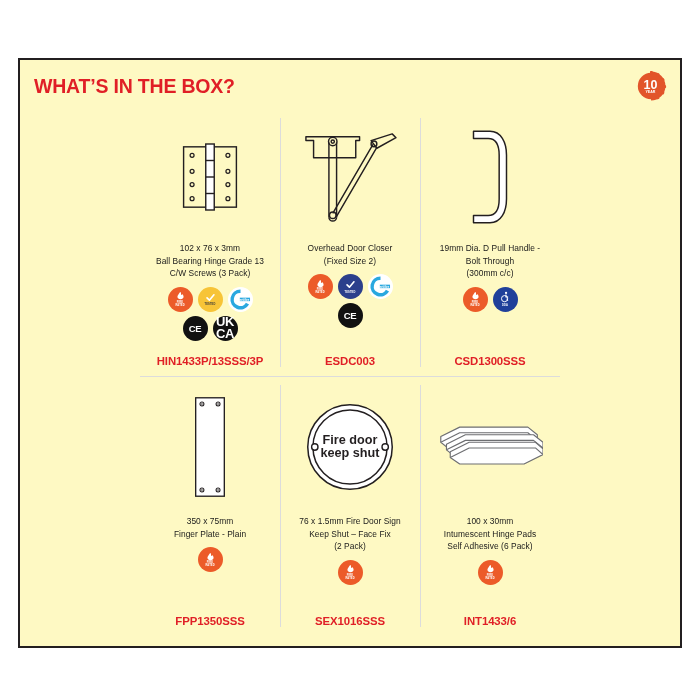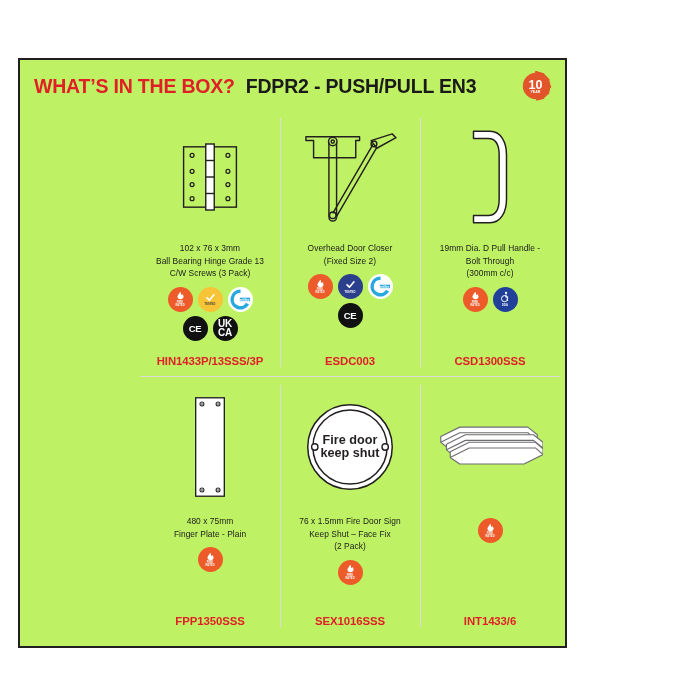--- a/index.html
+++ b/index.html
@@ -10,23 +10,23 @@
     overflow: hidden;
   }
   .page {
     position: relative;
     width: 700px; height: 700px;
     background: #ffffff;
   }
   .frame {
     position: absolute;
     left: 18px; top: 58px;
-    width: 549px; height: 590px;
+    width: 664px; height: 590px;
     border: 2px solid #231f20;
-    background: #bef264;
+    background: #fef9c3;
   }
 
   
   .header {
     position: relative;
     height: 52px;
     display: flex;
     align-items: center;
     padding: 0 14px 0 14px;
   }
@@ -153,31 +153,30 @@
   .b-txt.dark { color: #3a3a3a; }
 
   .mark-txt {
     color: #fff;
     font-weight: bold;
     font-size: 9.5px;
     line-height: 0.95;
     text-align: center;
     letter-spacing: -0.3px;
   }
-  .mark-txt.small { font-size: 10px; }
+  .mark-txt.small { font-size: 13px; }
 </style>
 </head>
 <body>
 
 <div class="page">
   <div class="frame">
 
     <div class="header">
       <span class="hdr-red">WHAT’S IN THE BOX?</span>
-      <span class="hdr-black">FDPR2 - PUSH/PULL EN3</span>
 
       <div class="badge-10">
         <svg viewBox="0 0 34 34" width="34" height="34" aria-hidden="true">
           <g fill="#e2552a">
             <circle cx="17" cy="17" r="13.2"></circle>
             <g stroke="#e2552a" stroke-width="2.1" fill="none">
               <path d="M17 3.6 A13.4 13.4 0 0 1 30.4 17"></path>
               <path d="M30.4 17 A13.4 13.4 0 0 1 17 30.4"></path>
             </g>
             <g>
@@ -372,21 +371,21 @@
               </g>
               <g fill="#231f20">
                 <circle cx="10" cy="10" r="0.9"></circle>
                   <circle cx="28" cy="10" r="0.9"></circle>
                 <circle cx="10" cy="106" r="0.9"></circle>
                   <circle cx="28" cy="106" r="0.9"></circle>
               </g>
             </svg>
           </div>
           <div class="desc">
-            <div>480 x 75mm</div>
+            <div>350 x 75mm</div>
             <div>Finger Plate - Plain</div>
           </div>
           <div class="badges">
             <div class="b b-fire">
               <svg viewBox="0 0 12 12" width="9" height="9" aria-hidden="true">
                 <path d="M6 1.2c1.3 1.6.3 2.6.9 3.6.5.9 1.6.3 1.6-.9 1.2 1.3 1.6 2.6 1.6 3.9 0 2.1-1.9 3.2-4.1 3.2S1.9 9.9 1.9 7.8c0-2.4 2.1-3.5 2.6-5.1.2-.6.6-1.2 1.5-1.5z" fill="#ffffff"></path>
               </svg>
               <div class="b-txt">
                 <span>FIRE</span><br><span>RATED</span>
               </div>
@@ -430,20 +429,25 @@
               <g fill="#ffffff" stroke="#6d6e71" stroke-width="1.2" stroke-linejoin="round">
                 <path d="M4 18 L24 8 L96 8 L106 16 L106 22 L86 32 L14 32 L4 24 Z"></path>
                 <path d="M4 24 L24 14 L96 14 L106 22"></path>
                 <path d="M10 26 L30 16 L102 16 L112 24 L112 30 L92 40 L20 40 L10 32 Z"></path>
                 <path d="M10 32 L30 22 L102 22 L112 30"></path>
                 <path d="M14 34 L34 24 L104 24 L112 31 L112 37 L92 47 L24 47 L14 40 Z"></path>
                 <path d="M14 40 L34 30 L104 30 L112 37"></path>
               </g>
             </svg>
           </div>
+          <div class="desc">
+            <div>100 x 30mm</div>
+            <div>Intumescent Hinge Pads</div>
+            <div>Self Adhesive (6 Pack)</div>
+          </div>
           <div class="badges">
             <div class="b b-fire">
               <svg viewBox="0 0 12 12" width="9" height="9" aria-hidden="true">
                 <path d="M6 1.2c1.3 1.6.3 2.6.9 3.6.5.9 1.6.3 1.6-.9 1.2 1.3 1.6 2.6 1.6 3.9 0 2.1-1.9 3.2-4.1 3.2S1.9 9.9 1.9 7.8c0-2.4 2.1-3.5 2.6-5.1.2-.6.6-1.2 1.5-1.5z" fill="#ffffff"></path>
               </svg>
               <div class="b-txt">
                 <span>FIRE</span><br><span>RATED</span>
               </div>
             </div>
           </div>

